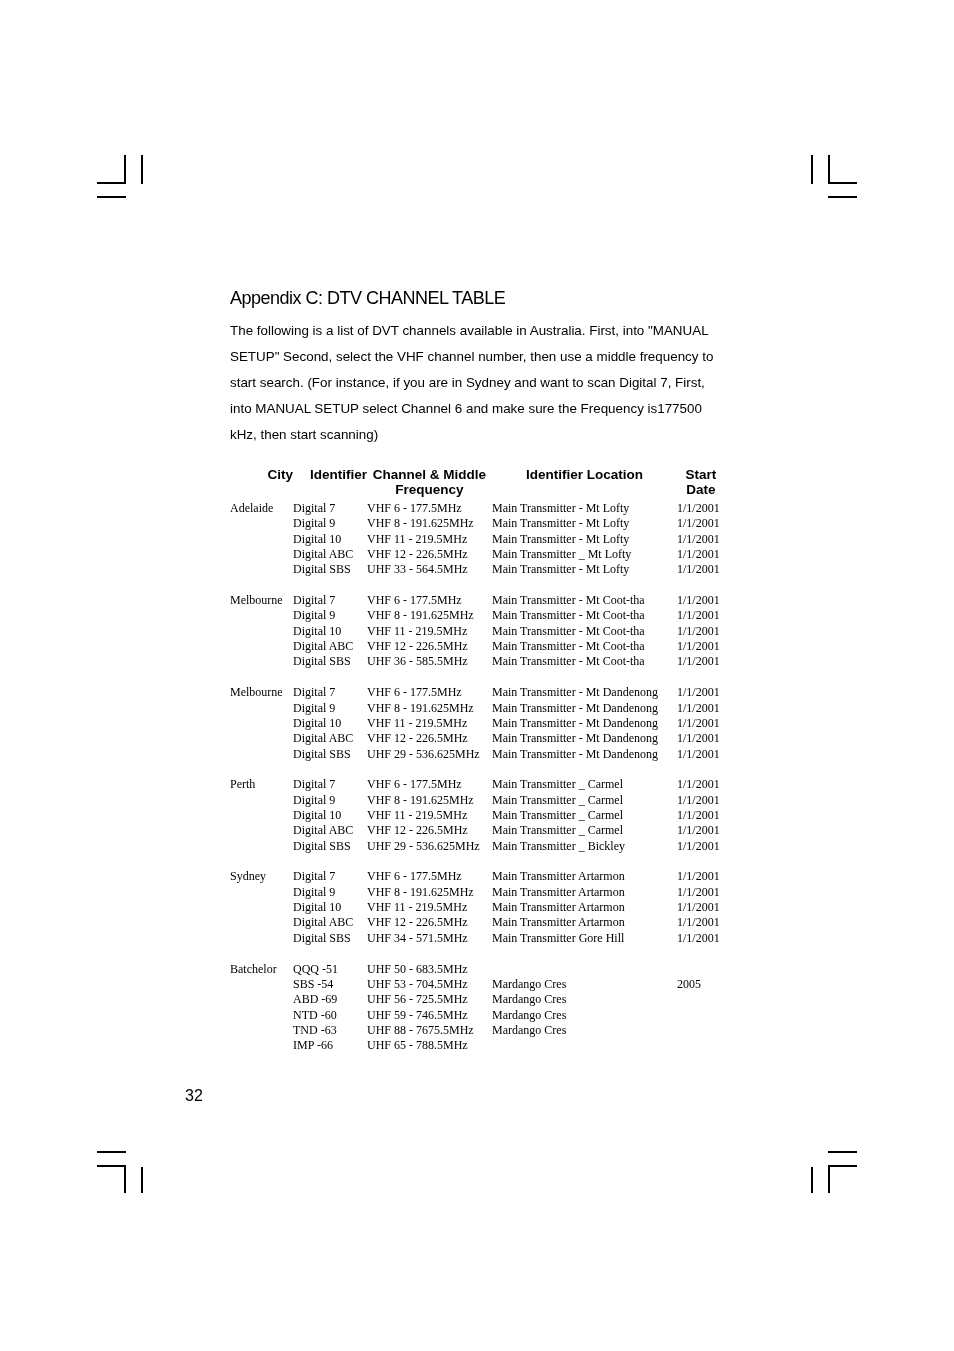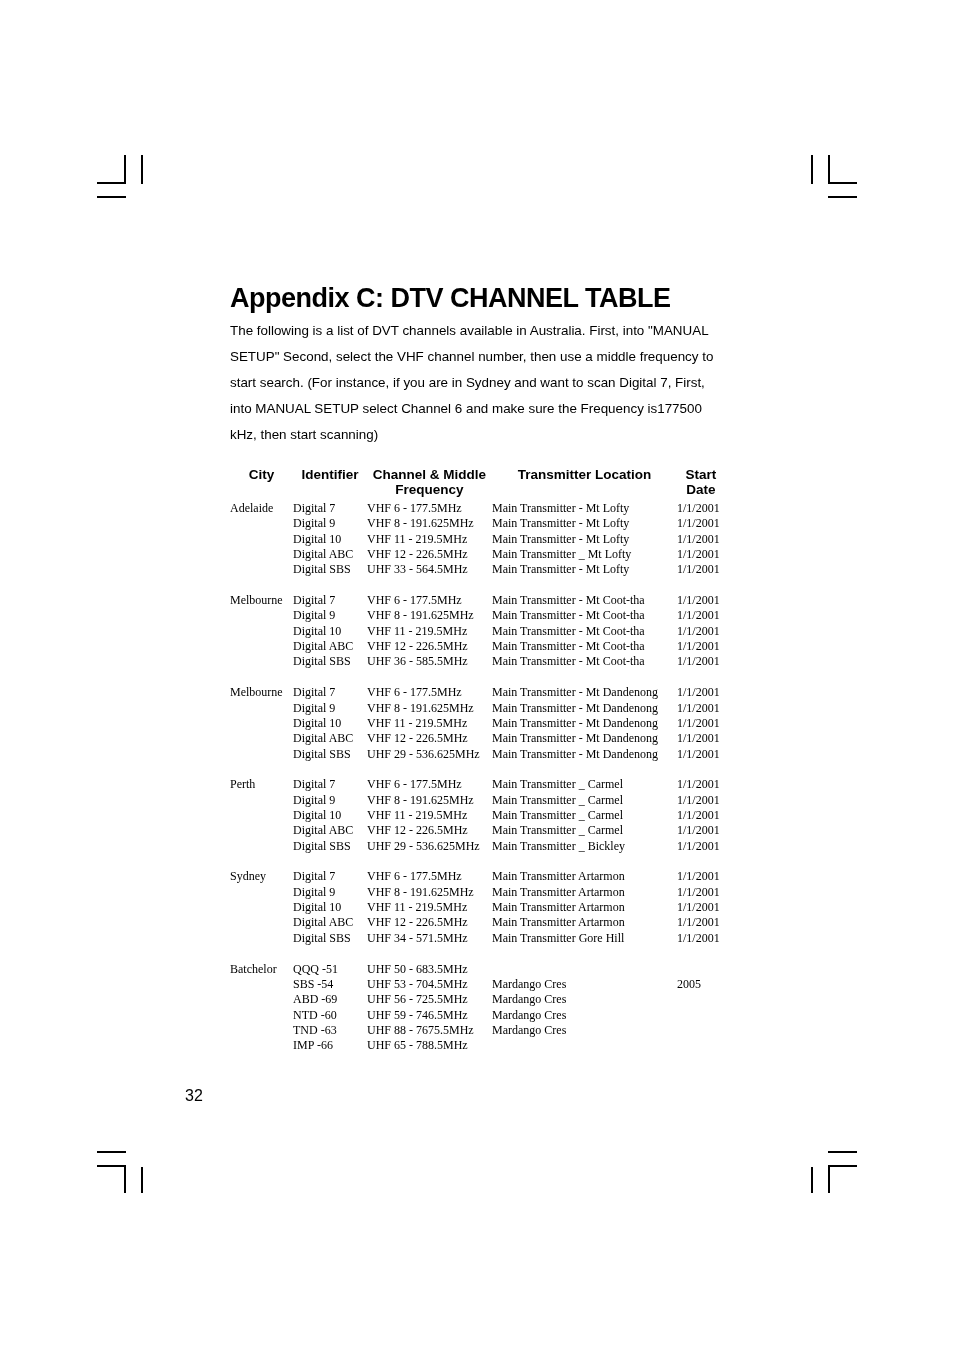--- a/index.html
+++ b/index.html
@@ -12,22 +12,22 @@
     color: #000000;
     font-family: "Liberation Sans", sans-serif;
     overflow: hidden;
   }
   
   .mark { position: absolute; background: #000000; }
   
   .content { position: absolute; left: 230px; top: 284px; width: 500px; }
   .title {
     font-family: "Liberation Sans", sans-serif;
-    font-weight: bold;
-    font-size: 27px;
+    font-weight: normal;
+    font-size: 18px;
     line-height: 28px;
     letter-spacing: -0.5px;
     white-space: nowrap;
   }
   .intro {
     margin-top: 6px;
     font-size: 13.4px;
     line-height: 26px;
     white-space: pre;
     font-family: "Liberation Sans", sans-serif;
@@ -38,21 +38,21 @@
     grid-template-columns: 63px 74px 125px 185px 48px;
   }
   .thead {
     font-weight: bold;
     font-size: 13.5px;
     line-height: 14.5px;
     margin-bottom: 4px;
     font-family: "Liberation Sans", sans-serif;
   }
   .hcell { white-space: pre-line; }
-  .hcell.c0, .hcell.c1 { text-align: center; }
+  .hcell.c0, .hcell.c1 { text-align: right; }
   .hcell.c2, .hcell.c3, .hcell.c4 { text-align: center; }
   .tbody {
     font-family: "Liberation Serif", serif;
     font-size: 12px;
     line-height: 15.34px;
   }
   .tgroup { margin-bottom: 15.4px; }
   .tgroup:last-child { margin-bottom: 0; }
   .tcell { white-space: nowrap; overflow: visible; }
   .page-number {
@@ -100,21 +100,21 @@
 start search. (For instance, if you are in Sydney and want to scan Digital 7, First,
 into MANUAL SETUP select Channel 6 and make sure the Frequency is177500
 kHz, then start scanning)</p>
 
     <div class="dtv-table">
       <div class="thead">
         <div class="hcell c0">City</div>
         <div class="hcell c1">Identifier</div>
         <div class="hcell c2">Channel &amp; Middle
 Frequency</div>
-        <div class="hcell c3">Transmitter Location</div>
+        <div class="hcell c3">Identifier Location</div>
         <div class="hcell c4">Start
 Date</div>
       </div>
       <div class="tbody">
           <div class="tgroup">
             <div class="trow">
               <div class="tcell col0">Adelaide</div>
               <div class="tcell col1">Digital 7</div>
               <div class="tcell col2">VHF 6 - 177.5MHz</div>
               <div class="tcell col3">Main Transmitter - Mt Lofty</div>

